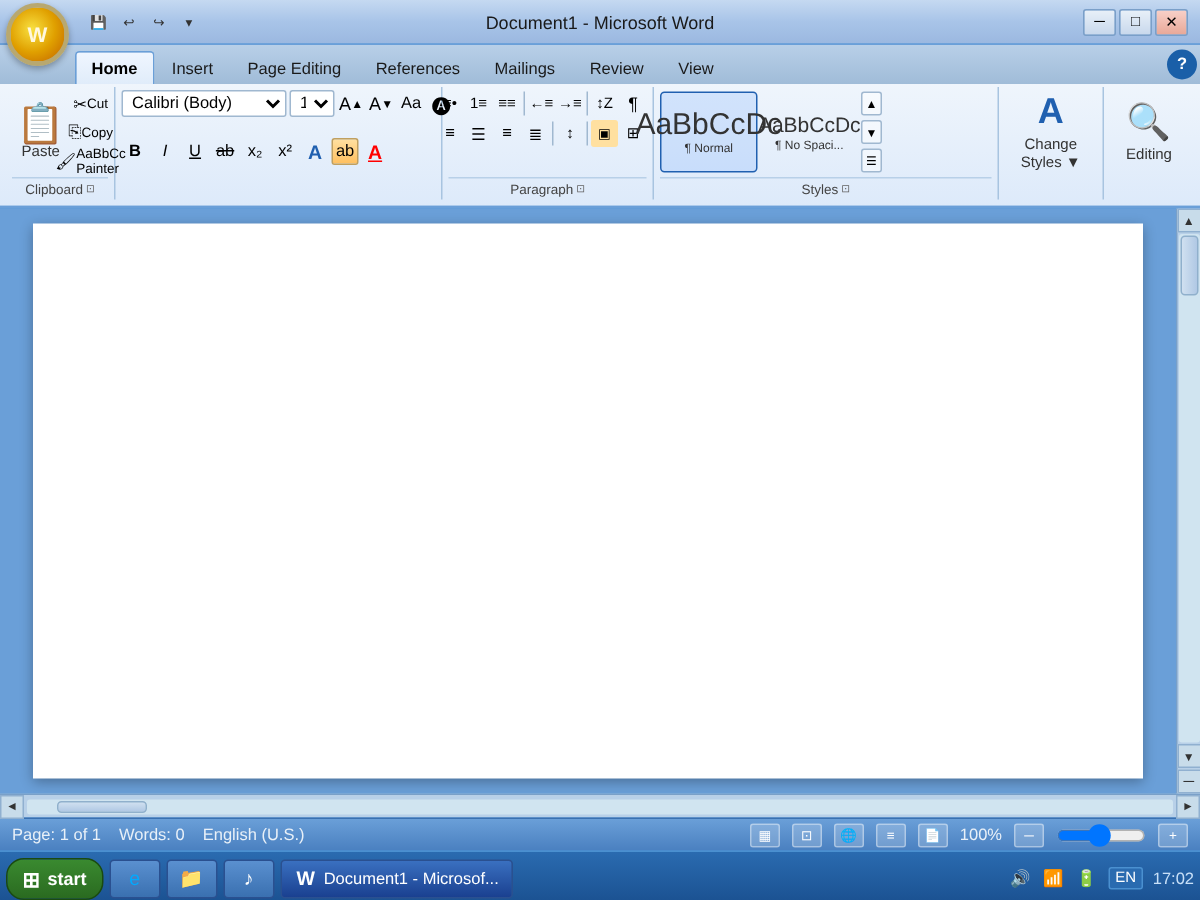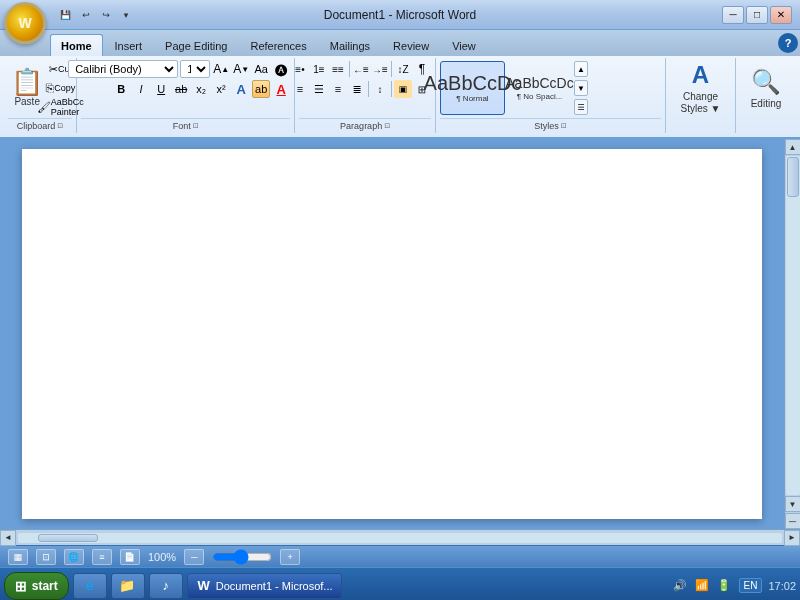--- a/index.html
+++ b/index.html
@@ -90,21 +90,21 @@
     }
     .paste-icon { font-size: 26px; line-height: 1; }
     .paste-label { font-size: 10px; color: #333; }
     .clipboard-right { display: flex; flex-direction: column; gap: 1px; }
     .small-icon-btn {
       width: 24px; height: 18px; display: flex; align-items: center; justify-content: center;
       font-size: 11px; cursor: pointer; border-radius: 2px; border: 1px solid transparent;
     }
 
     
-    #group-font .group-content { flex-direction: column; align-items: flex-end; gap: 2px; }
+    #group-font .group-content { flex-direction: column; align-items: flex-start; gap: 14px; }
     .font-row1 { display: flex; align-items: center; gap: 2px; }
     .font-row2 { display: flex; align-items: center; gap: 2px; }
     .font-selector {
       width: 110px; height: 18px; font-size: 11px; background: white;
       border: 1px solid #a0b8d0; border-radius: 2px; padding: 0 2px; cursor: pointer;
     }
     .size-selector {
       width: 30px; height: 18px; font-size: 11px; background: white;
       border: 1px solid #a0b8d0; border-radius: 2px; padding: 0 2px; cursor: pointer;
     }
@@ -299,24 +299,20 @@
           <div class="format-btn italic">I</div>
           <div class="format-btn underline">U</div>
           <div class="format-btn" style="text-decoration:line-through;">ab</div>
           <div class="format-btn">x₂</div>
           <div class="format-btn">x²</div>
           <div class="format-btn" style="color:#2060b0;font-weight:bold;font-size:13px;">A</div>
           <div class="format-btn" style="background:linear-gradient(to bottom,#ffe0a0,#ffc060);border:1px solid #c0a060;">ab</div>
           <div class="format-btn" style="color:red;font-weight:bold;font-size:13px;text-decoration:underline;text-decoration-color:red;">A</div>
         </div>
       </div>
-      <div class="group-label">
-        <span>Font</span>
-        <span class="group-label-arrow">⊡</span>
-      </div>
     </div>
 
     <div class="ribbon-group" id="group-paragraph">
       <div class="group-content">
         <div class="para-row">
           <div class="format-btn" style="font-size:10px;">≡•</div>
           <div class="format-btn" style="font-size:10px;">1≡</div>
           <div class="format-btn" style="font-size:10px;">≡≡</div>
           <div style="width:1px;height:16px;background:#a0b8d0;margin:0 1px;"></div>
           <div class="format-btn" style="font-size:10px;">←≡</div>
@@ -404,20 +400,25 @@
 
 <div id="scrollbar-h">
   <div class="scroll-h-arrow">◄</div>
   <div class="scroll-h-track">
     <div class="scroll-h-thumb"></div>
   </div>
   <div class="scroll-h-arrow">►</div>
 </div>
 
 <div id="status-bar">
+  <div id="status-left">
+    <span class="status-item">Page: 1 of 1</span>
+    <span class="status-item">Words: 0</span>
+    <span class="status-item">English (U.S.)</span>
+  </div>
   <div id="status-right">
     <div class="view-btn" title="Print Layout">▦</div>
     <div class="view-btn" title="Full Screen">⊡</div>
     <div class="view-btn" title="Web Layout">🌐</div>
     <div class="view-btn" title="Outline">≡</div>
     <div class="view-btn" title="Draft">📄</div>
     <span class="status-item">100%</span>
     <div class="view-btn">─</div>
     <input type="range" class="zoom-slider" min="10" max="200" value="100" style="width: 60px; height: 12px;">
     <div class="view-btn">+</div>

